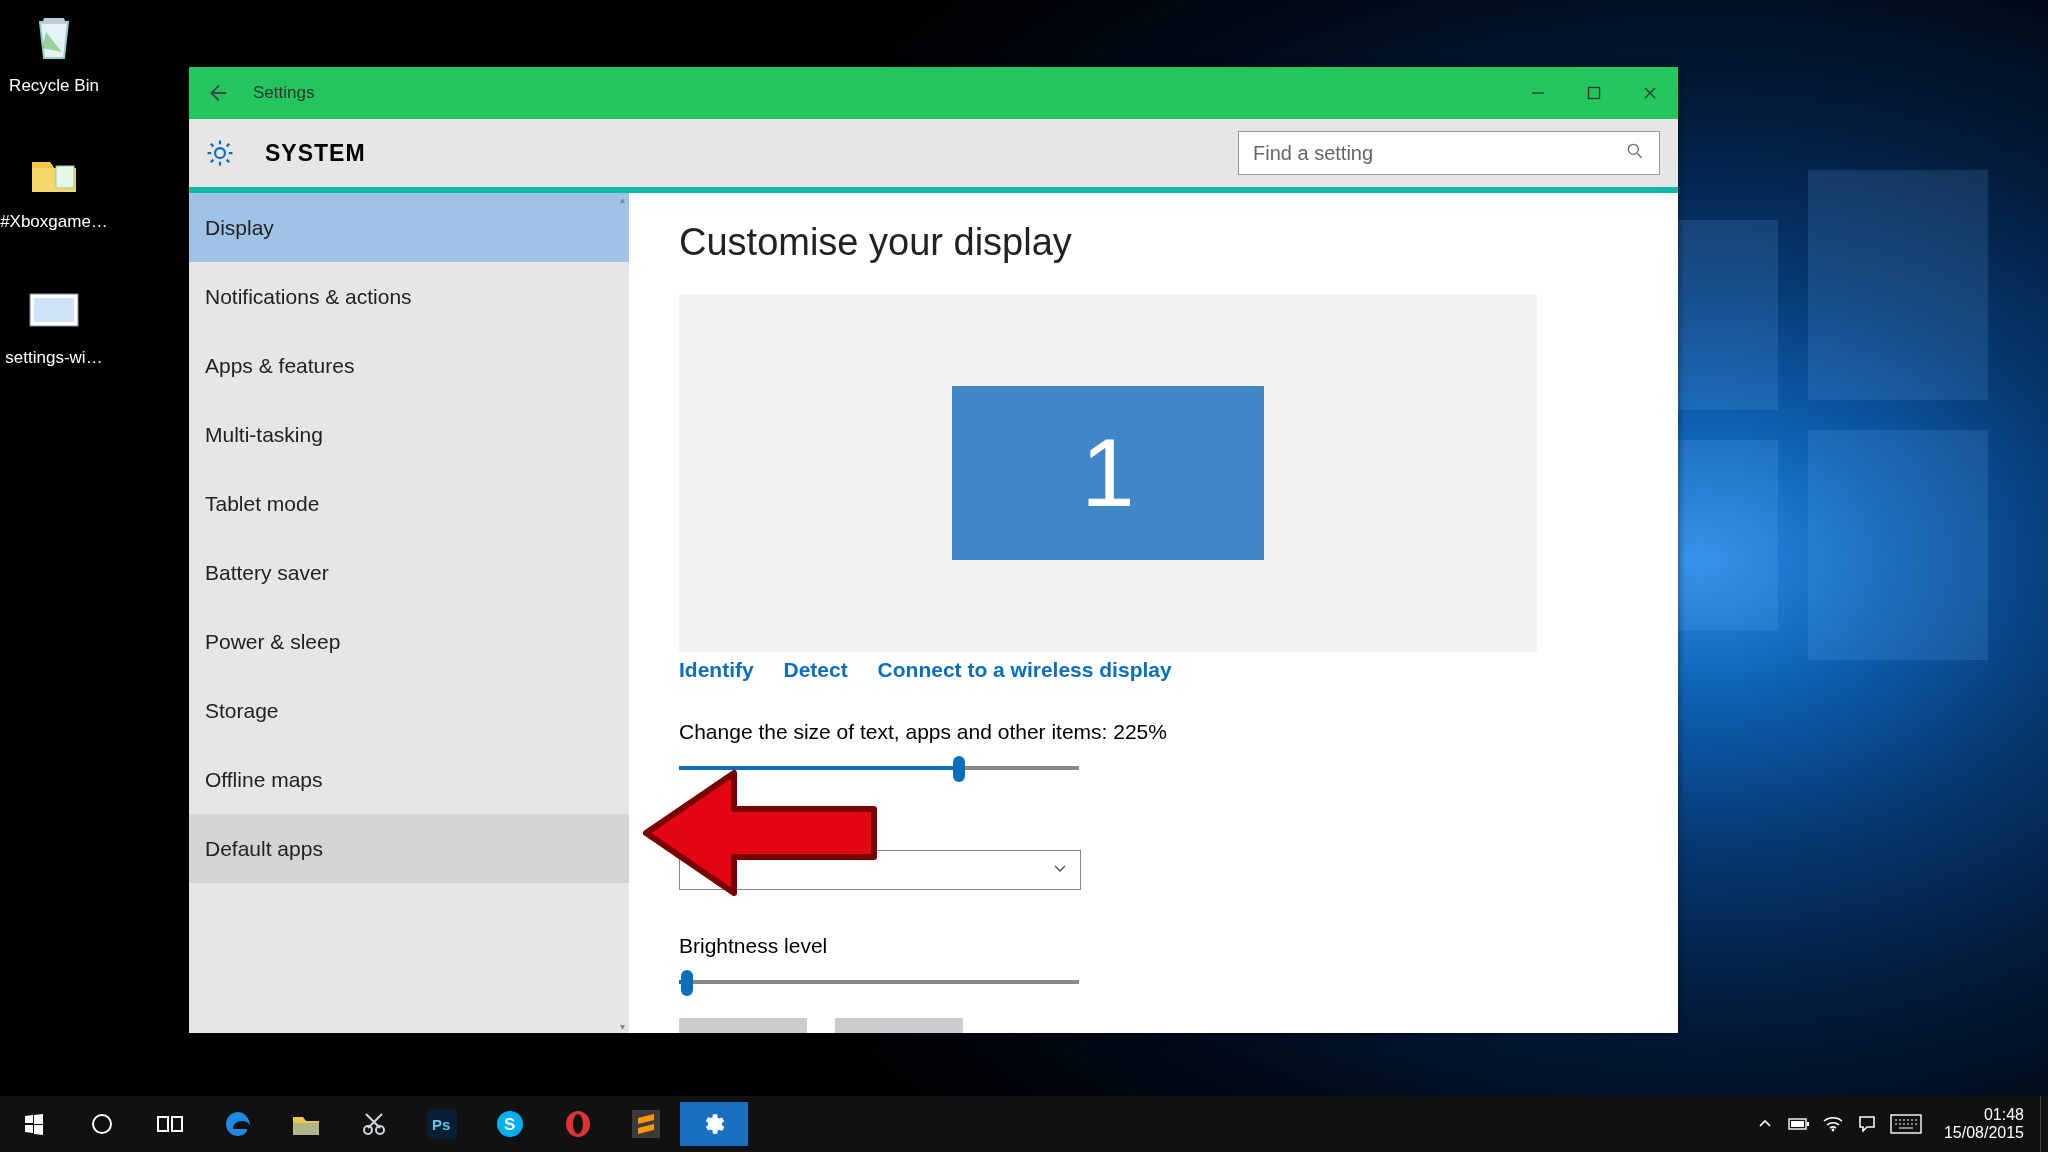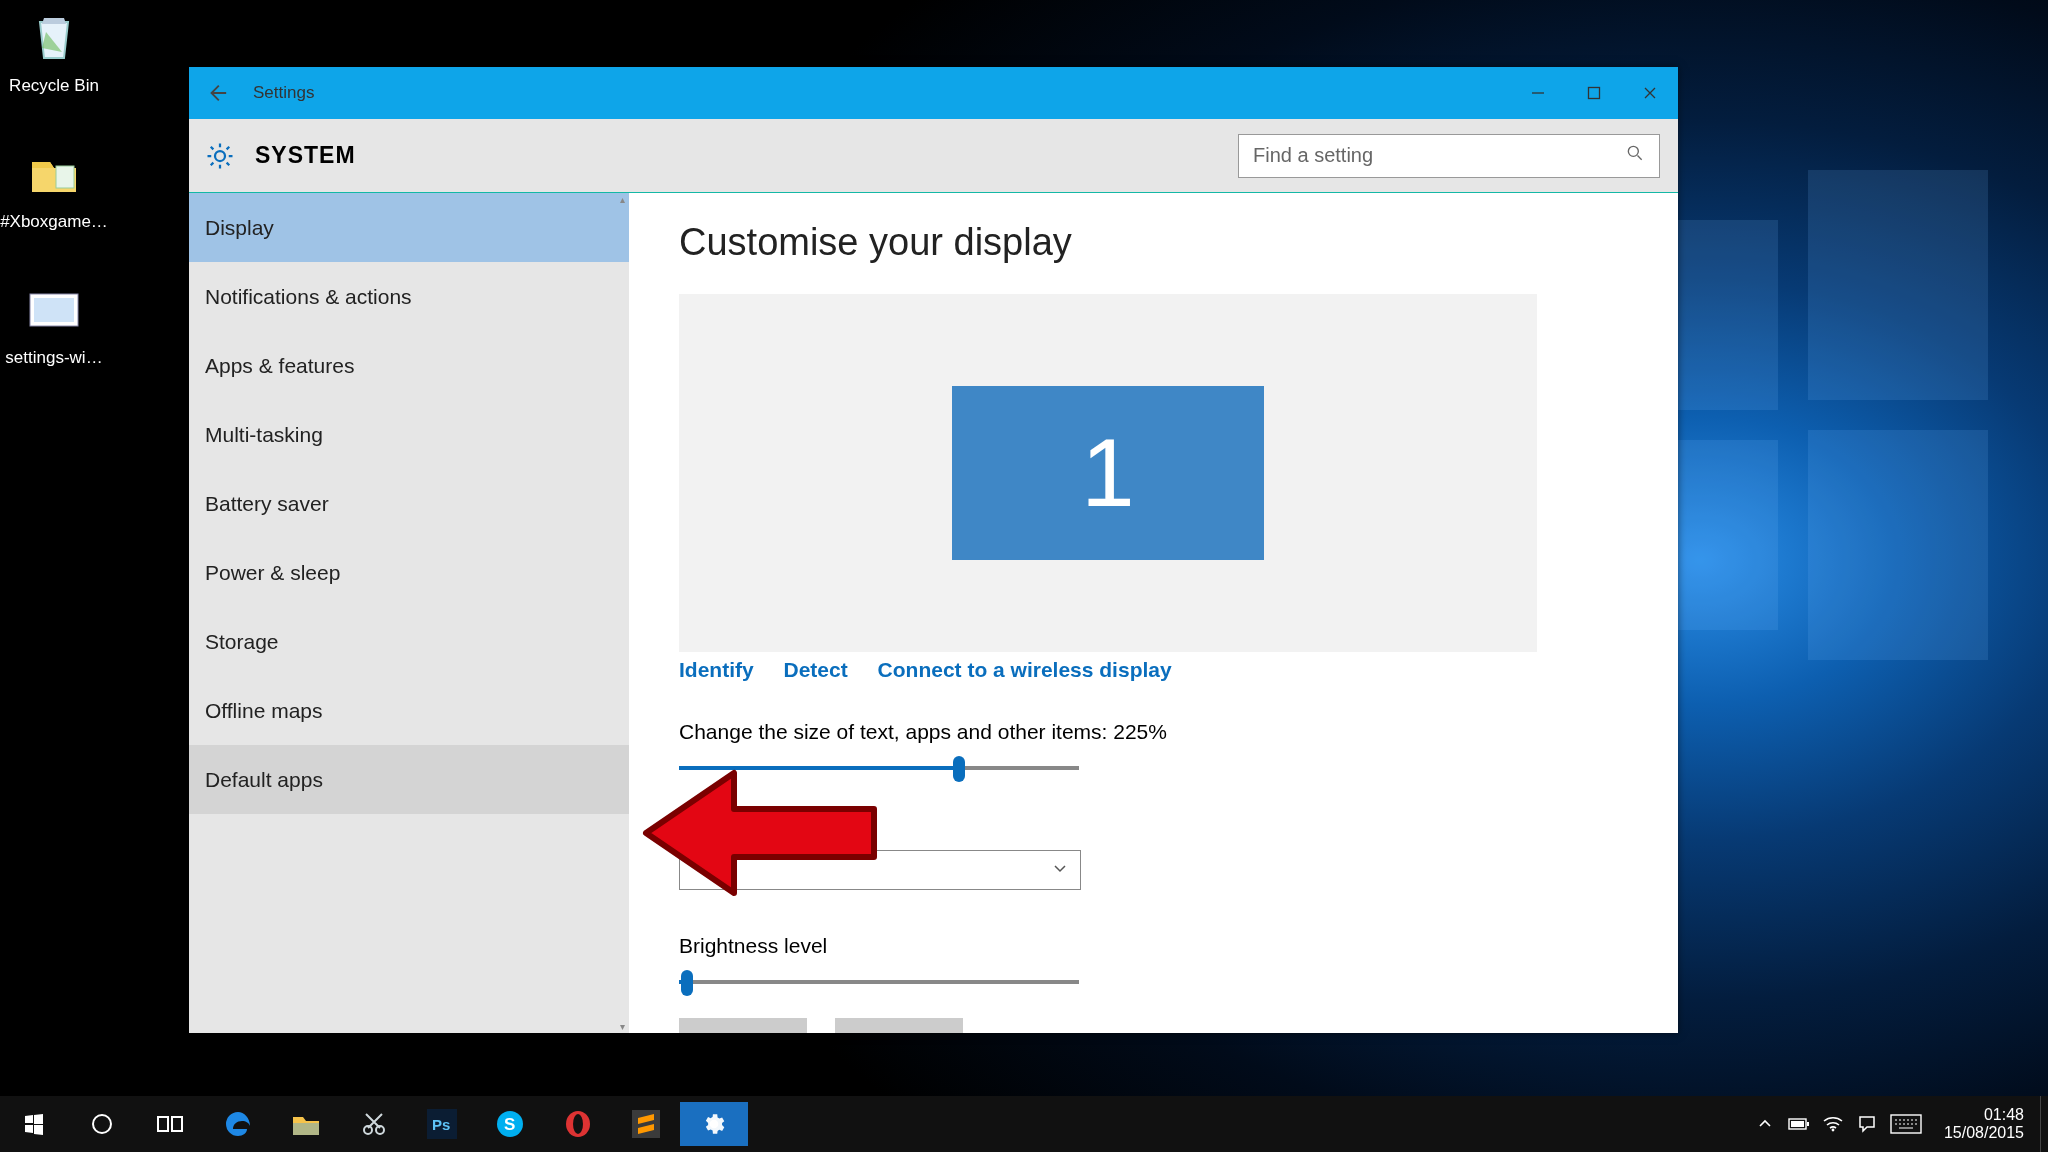--- a/index.html
+++ b/index.html
@@ -17,27 +17,27 @@
 
 
 .desktop-icon { position: absolute; width: 120px; text-align: center; color: #fff; font-size: 17px; text-shadow: 0 1px 2px #000; }
 .desktop-icon .pic { width: 64px; height: 64px; margin: 0 auto 6px; display: flex; align-items: center; justify-content: center; }
 
 
 .win {
   position: absolute; left: 189px; top: 67px; width: 1489px; height: 966px;
   background: #fff; box-shadow: 0 0 8px rgba(0,0,0,.5); display: flex; flex-direction: column;
 }
-.titlebar { height: 52px; background: #0ea5e9; display: flex; align-items: center; }
+.titlebar { height: 52px; background: #22c55e; display: flex; align-items: center; }
 .back-btn { width: 56px; height: 52px; display:flex; align-items:center; justify-content:center; color:#444; }
 .title { font-size: 17px; color:#333; margin-left: 8px; }
 .title-spacer { flex: 1; }
 .win-btn { width: 56px; height: 52px; display:flex; align-items:center; justify-content:center; color:#333; }
 
-.header-row { height: 74px; background:#e6e6e6; display:flex; align-items:center; padding: 0 18px 0 14px; border-bottom:1px solid #14b8a6;}
+.header-row { height: 74px; background:#e6e6e6; display:flex; align-items:center; padding: 0 18px 0 14px; border-bottom:6px solid #14b8a6;gap:10px;}
 .gear { width: 34px; height: 34px; color:#0a6ebd; margin-right: 18px; display:flex; align-items:center; justify-content:center;}
 .system-label { font-size: 23px; letter-spacing: 1px; font-weight: 600; }
 .search-box { margin-left:auto; width: 422px; height: 44px; border:1px solid #999; display:flex; align-items:center; padding:0 14px; background:#fff; color:#666; font-size:20px;}
 .search-box .ph { flex:1; }
 .search-box .glass { color:#666; }
 
 .body-row { flex:1; display:flex; min-height:0; }
 .sidebar { width: 440px; background:#e6e6e6; position:relative; display:flex; flex-direction:column; }
 .sidebar-scroll { position:absolute; right:0; top:0; bottom:0; width:13px; }
 .sidebar-scroll .arrow { width:13px; height:13px; color:#888; display:flex; align-items:center; justify-content:center; font-size:10px;}
@@ -169,20 +169,23 @@
       <div class="nav-item">
           <span>Notifications &amp; actions</span>
         </div>
       <div class="nav-item">
           <span>Apps &amp; features</span>
         </div>
       <div class="nav-item">
           <span>Multi-tasking</span>
         </div>
       <div class="nav-item">
+          <span>Tablet mode</span>
+        </div>
+      <div class="nav-item">
           <span>Battery saver</span>
         </div>
       <div class="nav-item">
           <span>Power &amp; sleep</span>
         </div>
       <div class="nav-item">
           <span>Storage</span>
         </div>
       <div class="nav-item">
           <span>Offline maps</span>

